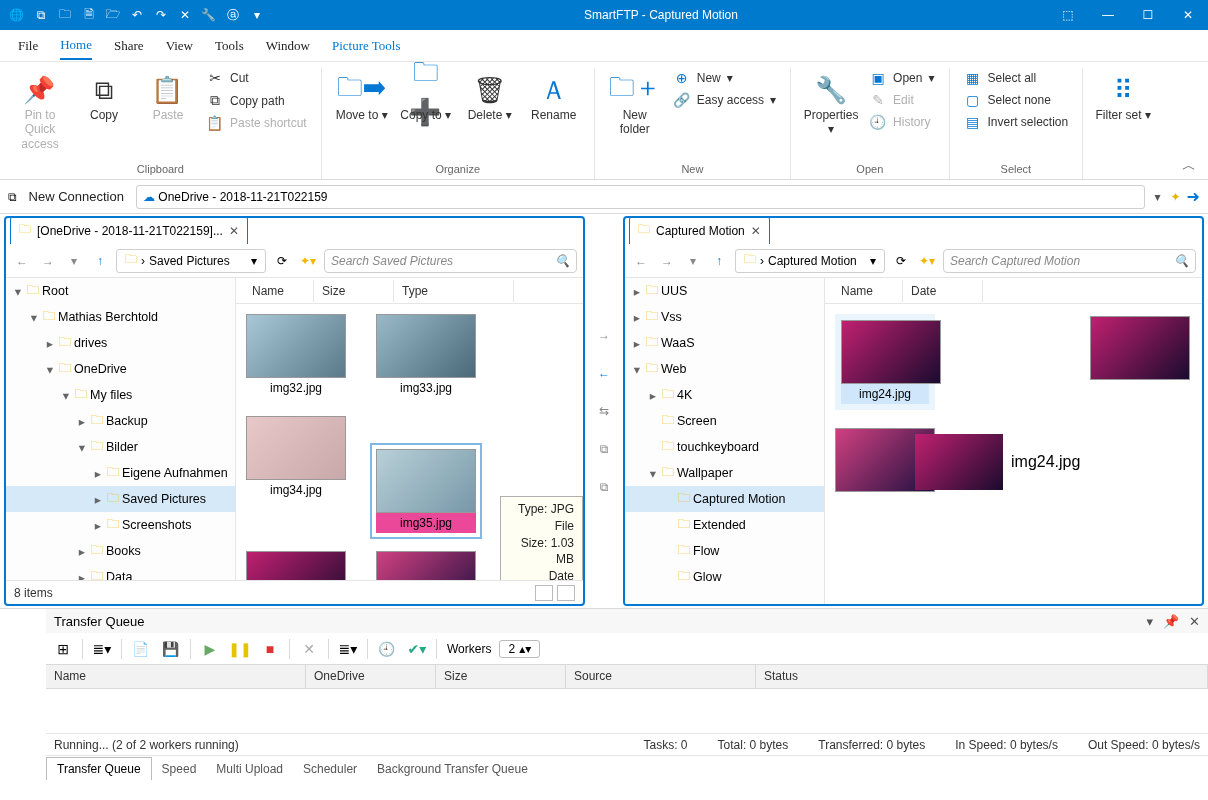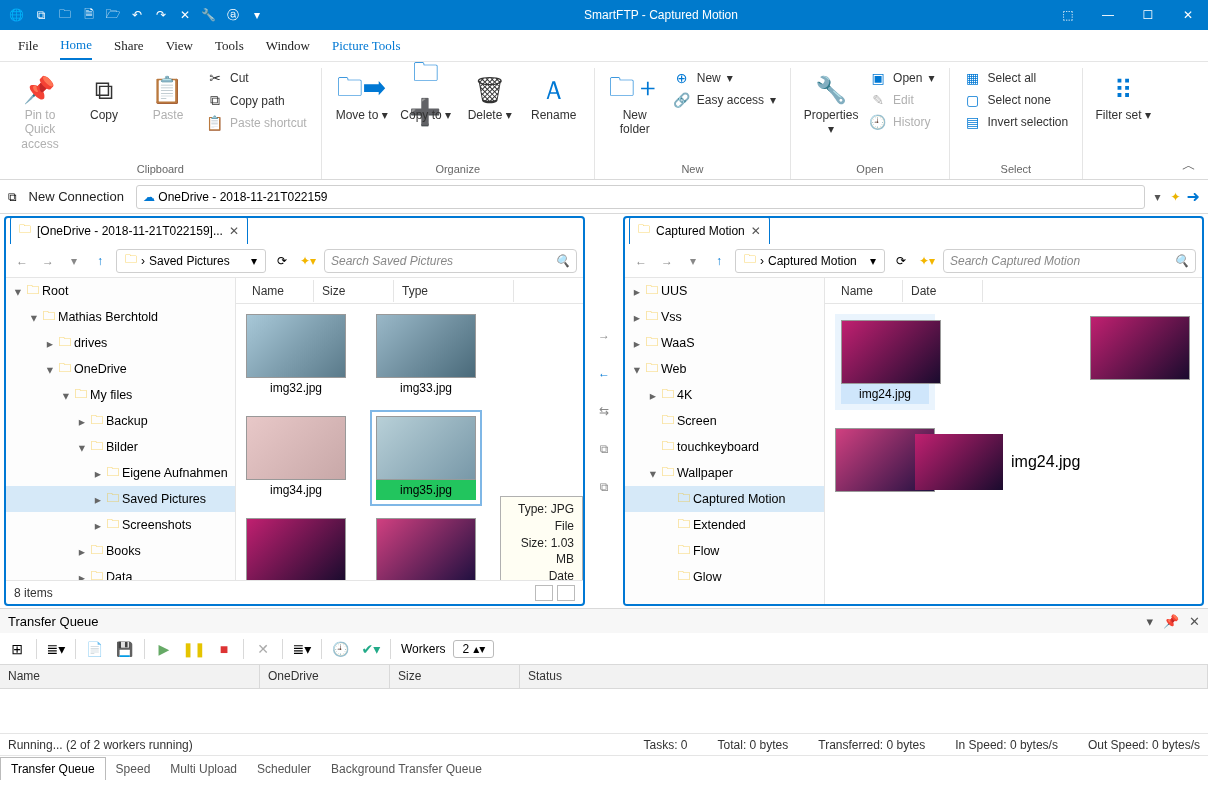--- a/index.html
+++ b/index.html
@@ -61,34 +61,34 @@
 .tree .trow.sel { background:#d6e9f8;}
 .tree .arrow { width:12px; text-align:center; color:#666;}
 .tree .ficon { width:18px; text-align:center;}
 .content { flex:1; display:flex; flex-direction:column; position:relative; overflow:hidden;}
 .content .colhdr { height:26px; border-bottom:1px solid #e5e5e5; display:flex; align-items:center; font-size:12px; color:#333; padding-left:8px; gap:0;}
 .content .colhdr .col { border-right:1px solid #e5e5e5; padding:4px 8px;}
 .thumbbody { flex:1; overflow:auto; padding:10px 10px; display:flex; flex-wrap:wrap; gap:18px 30px; align-content:flex-start;}
 .thumb { width:100px; text-align:center; font-size:12px;}
 .thumb .pic { width:100px; height:64px; background:#333; border:1px solid #999; display:flex; align-items:center; justify-content:center;}
 .thumb.sel .tcap { background:#cfe6fb;}
-.thumb.selborder { outline:2px solid #7fb7e6; outline-offset:4px; background:#22c55e;}
+.thumb.selborder { outline:2px solid #7fb7e6; outline-offset:4px; background:#ec4899;margin-top:33px;}
 .thumb .tcap { padding:3px 2px;}
 .statusbar { height:24px; border-top:1px solid #e5e5e5; display:flex; align-items:center; font-size:12px; color:#333; padding:0 8px; gap:16px;}
 .statusbar .sright { margin-left:auto; display:flex; gap:4px;}
 .viewtog { width:18px; height:16px; border:1px solid #bbb; display:inline-block;}
 
 
 .tooltip { position:absolute; background:#fffef3; border:1px solid #b0b0b0; padding:4px 8px; font-size:12px; color:#222; z-index:100; line-height:1.4;}
 .dragghost { position:absolute; z-index:90; display:flex; align-items:center; gap:8px;}
 .dragghost .pic { width:88px; height:56px; background:#1a0b2e;}
 .dragghost .dlabel { font-size:16px;}
 
 
-.tqpanel { border-top:1px solid #d9d9d9;}
+.tqpanel { border-top:1px solid #d9d9d9;padding-left:46px;}
 .tqtitle { height:24px; display:flex; align-items:center; padding:0 8px; font-size:13px; background:#f7f7f7;}
 .tqtitle .tqright { margin-left:auto; display:flex; gap:10px; color:#555;}
 .tqtoolbar { height:32px; border-bottom:1px solid #d9d9d9; display:flex; align-items:center; padding:0 4px; gap:4px;}
 .tqtoolbar .tqbtn { width:26px; height:24px; display:flex; align-items:center; justify-content:center; cursor:pointer; font-size:14px;}
 .tqtoolbar .sep { width:1px; height:20px; background:#d9d9d9; margin:0 2px;}
 .tqtoolbar .workers { font-size:12px; padding:0 4px;}
 .tqtoolbar .spinner { border:1px solid #bbb; padding:1px 8px; border-radius:3px; font-size:12px; display:flex; align-items:center; gap:4px;}
 .tqcols { height:24px; background:#f2f2f2; border-bottom:1px solid #d9d9d9; display:flex; font-size:12px; color:#333;}
 .tqcols .tcol { border-right:1px solid #d9d9d9; padding:4px 8px;}
 .tqbody { height:44px;}
@@ -549,20 +549,21 @@
     <div class="workers">Workers</div>
     <div class="spinner">
         <span>2</span>
         <span>▴▾</span>
       </div>
   </div>
   <div class="tqcols">
     <div class="tcol" style="width:260px">Name</div>
     <div class="tcol" style="width:130px">OneDrive</div>
     <div class="tcol" style="width:130px">Size</div>
+    <div class="tcol" style="width:190px">Source</div>
     <div class="tcol" style="flex:1">Status</div>
   </div>
   <div class="tqbody"></div>
   <div class="tqstatus">
     <span>Running... (2 of 2 workers running)</span>
     <span style="margin-left:auto">Tasks: 0</span>
     <span>Total: 0 bytes</span>
     <span>Transferred: 0 bytes</span>
     <span>In Speed: 0 bytes/s</span>
     <span>Out Speed: 0 bytes/s</span>

